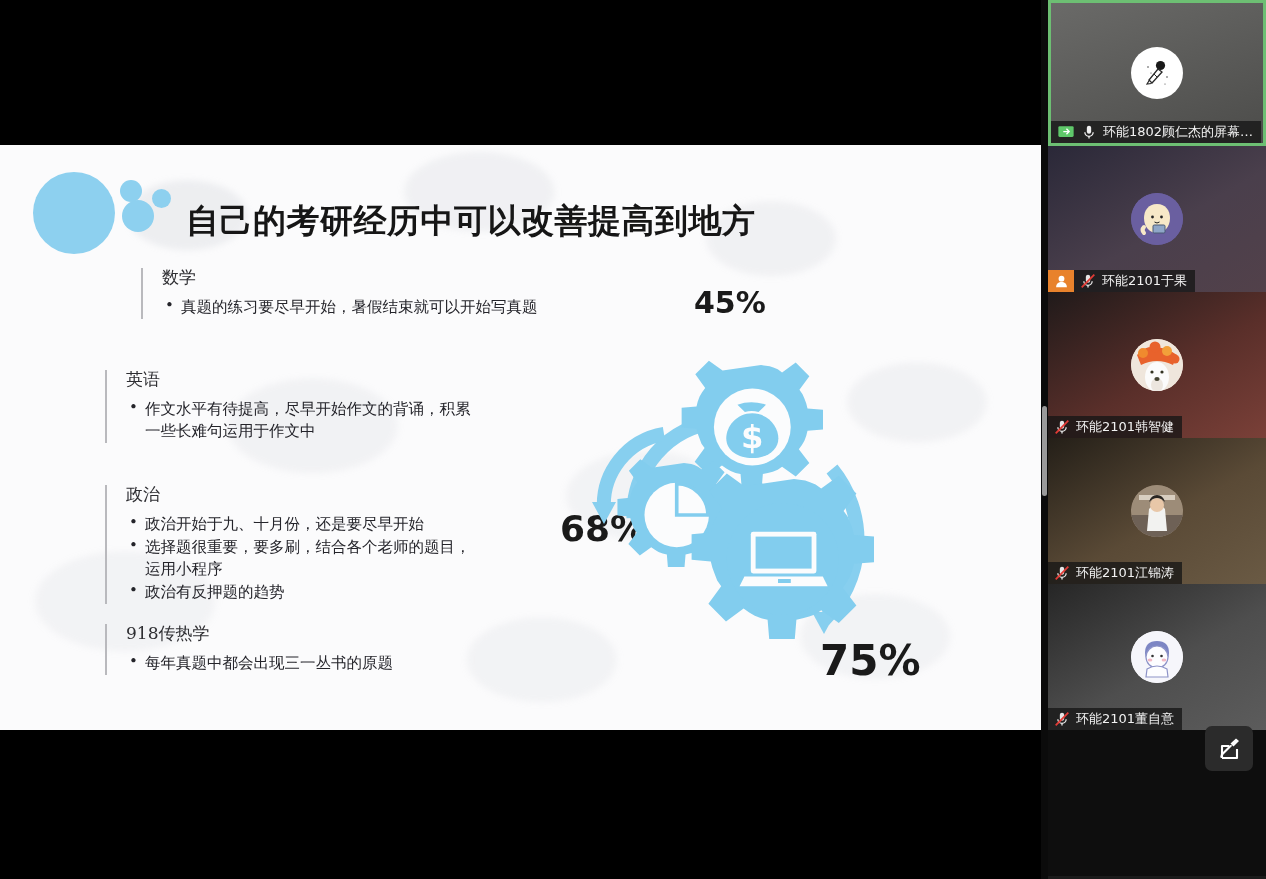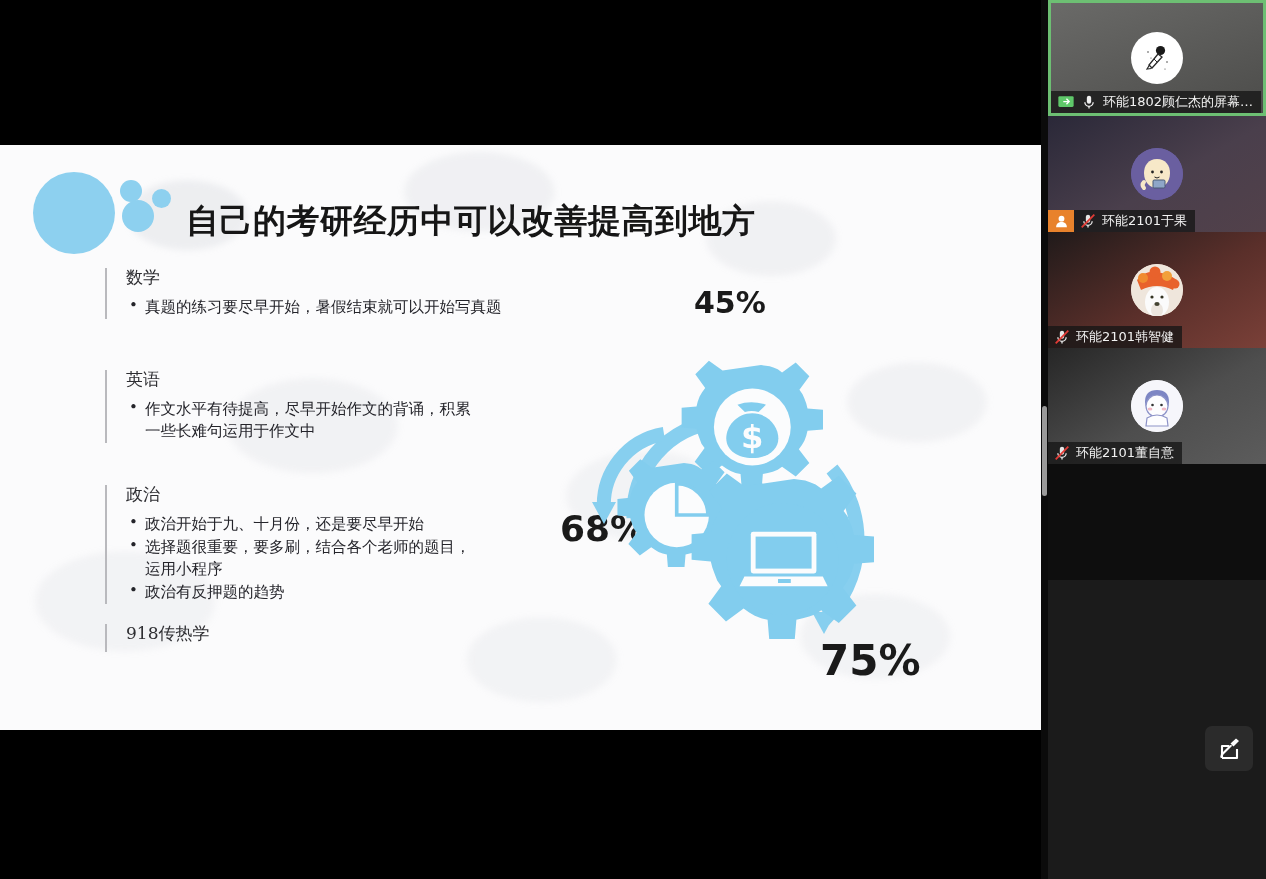--- a/index.html
+++ b/index.html
@@ -62,42 +62,42 @@
   .bul{
     font-family:"DejaVu Serif","Liberation Serif",serif;
     font-size:15.5px;color:#24242a;line-height:1.42;
     position:relative;padding-left:19px;margin:0 0 1px 0;
     white-space:pre-line;
   }
   .bul:before{
     content:"•";position:absolute;left:3px;top:-1px;font-size:15px;color:#24242a;
   }
 
-  #sec-math{top:268px;}
+  #sec-math{top:268px;margin-left:36px;}
   #sec-eng{top:370px;}
   #sec-pol{top:485px;}
   #sec-918{top:624px;}
 
   
   #gears{position:absolute;left:586px;top:322px;width:380px;height:340px;}
   .pct{
     position:absolute;
     font-family:"DejaVu Sans","Liberation Sans",sans-serif;
     font-weight:bold;color:#1a1a1a;
   }
   #pct-45{left:694px;top:285px;font-size:30px;}
   #pct-68{left:560px;top:508px;font-size:36px;}
   #pct-75{left:820px;top:636px;font-size:42px;}
 
   
   #sidebar{
     position:absolute;left:1048px;top:0;width:218px;height:879px;
     background:#1b1b1b;overflow:hidden;
   }
-  .tile{position:relative;width:218px;height:116px;overflow:hidden;}
+  .tile{position:relative;width:218px;height:146px;overflow:hidden;}
   .tile .bg{position:absolute;inset:0;}
   .avatar{
     position:absolute;left:50%;top:50%;transform:translate(-50%,-50%);
     width:52px;height:52px;border-radius:50%;overflow:hidden;
     display:flex;align-items:center;justify-content:center;
   }
   .namebar{
     position:absolute;left:0;bottom:0;height:22px;
     display:flex;align-items:center;
     background:rgba(22,22,22,.78);
@@ -158,20 +158,21 @@
     <div class="section" id="sec-pol" style="top:340px;">
       <div class="sec-head">政治</div>
       <div class="bul">政治开始于九、十月份，还是要尽早开始</div>
       <div class="bul">选择题很重要，要多刷，结合各个老师的题目，
 运用小程序</div>
       <div class="bul">政治有反押题的趋势</div>
     </div>
 
     <div class="section" id="sec-918" style="top:479px;">
       <div class="sec-head">918传热学</div>
+      <div class="bul">每年真题中都会出现三一丛书的原题</div>
     </div>
 
     <div class="pct" id="pct-45" style="top:140px;">45%</div>
     <div class="pct" id="pct-68" style="top:363px;">68%</div>
     <div class="pct" id="pct-75" style="top:491px;">75%</div>
 
     <div id="gears" style="top:177px;">
       <svg width="380" height="340" viewBox="0 0 380 340" xmlns="http://www.w3.org/2000/svg">
         <defs>
           <g id="gearshape">
@@ -320,20 +321,42 @@
       <svg class="ic" viewBox="0 0 20 20">
         <rect x="7.6" y="3" width="4.8" height="9" rx="2.4" fill="#e6e6e6"></rect>
         <path d="M5.4 10.2 a4.6 4.6 0 0 0 9.2 0" fill="none" stroke="#e6e6e6" stroke-width="1.5"></path>
         <path d="M10 14.8 L10 17.2" stroke="#e6e6e6" stroke-width="1.5"></path>
         <path d="M3 17.2 L17 2.8" stroke="#e23b36" stroke-width="2"></path>
       </svg>
       <span class="nm">环能2101韩智健</span>
     </div>
   </div>
 
+  <div class="tile">
+    <div class="bg" style="background:linear-gradient(150deg,#241f18,#5a4a36 55%,#6a5a44);"></div>
+    <div class="avatar" style="background:#8d7c6a;">
+      <svg width="52" height="52" viewBox="0 0 52 52">
+        <circle cx="26" cy="26" r="26" fill="#9d8c78"></circle>
+        <rect x="0" y="30" width="52" height="22" fill="#6e6156"></rect>
+        <rect x="8" y="10" width="36" height="5" fill="#d8cec0"></rect>
+        <path d="M18 24 q8-9 16 0 l2 22 h-20Z" fill="#f2f2f0"></path>
+        <circle cx="26" cy="20" r="7" fill="#e8c7a8"></circle>
+        <path d="M18 17 q8-8 16 0 q-2-7-8-7 t-8 7Z" fill="#2a2622"></path>
+      </svg>
+    </div>
+    <div class="namebar">
+      <svg class="ic" viewBox="0 0 20 20">
+        <rect x="7.6" y="3" width="4.8" height="9" rx="2.4" fill="#e6e6e6"></rect>
+        <path d="M5.4 10.2 a4.6 4.6 0 0 0 9.2 0" fill="none" stroke="#e6e6e6" stroke-width="1.5"></path>
+        <path d="M10 14.8 L10 17.2" stroke="#e6e6e6" stroke-width="1.5"></path>
+        <path d="M3 17.2 L17 2.8" stroke="#e23b36" stroke-width="2"></path>
+      </svg>
+      <span class="nm">环能2101江锦涛</span>
+    </div>
+  </div>
 
   <div class="tile">
     <div class="bg" style="background:linear-gradient(150deg,#262626,#4e4e4e 55%,#5c5c5c);"></div>
     <div class="avatar" style="background:#f4f4f8;">
       <svg width="52" height="52" viewBox="0 0 52 52">
         <circle cx="26" cy="26" r="26" fill="#f6f6fb"></circle>
         <path d="M14 22 q0-12 12-12 t12 12 q0 4-2 6 l-20 0 q-2-2-2-6Z" fill="#7d86c4"></path>
         <circle cx="26" cy="26" r="11" fill="#fdfdff" stroke="#8d93c8" stroke-width="1.2"></circle>
         <circle cx="21.5" cy="25" r="1.3" fill="#333"></circle>
           <circle cx="30.5" cy="25" r="1.3" fill="#333"></circle>

